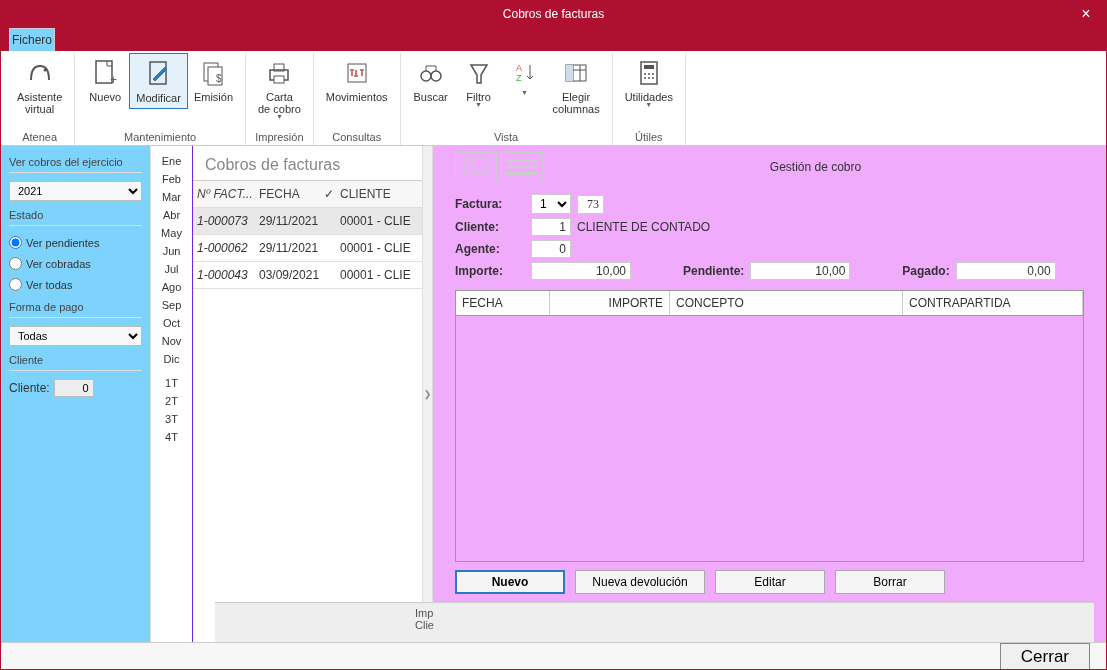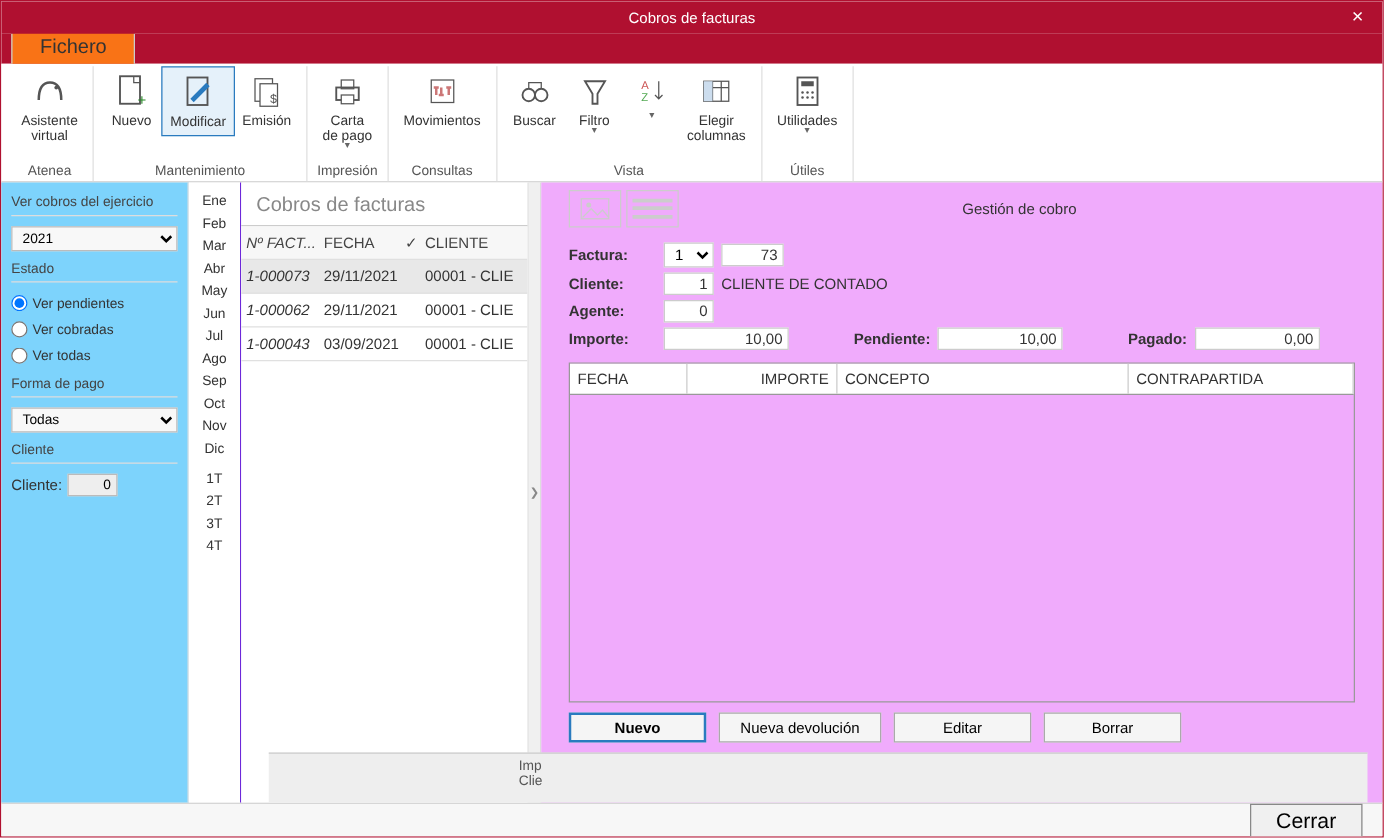--- a/index.html
+++ b/index.html
@@ -1,21 +1,21 @@
 <!DOCTYPE html>
 <html><head>
 <meta charset="utf-8">
 <style>
   * { box-sizing: border-box; margin: 0; padding: 0; font-family: "Segoe UI", Tahoma, sans-serif; }
   body { background: #fff; font-size: 12px; color: #333; width: 1107px; height: 670px; overflow: hidden; border: 1px solid #b01030; }
   .titlebar { background: #b01030; height: 26px; color: #fff; display: flex; align-items: center; justify-content: center; position: relative; }
   .titlebar .close { position: absolute; right: 0; top: 0; width: 40px; height: 26px; display: flex; align-items: center; justify-content: center; font-size: 16px; }
   .titlebar .title { font-size: 12px; }
   .tabbar { background: #b01030; height: 24px; display: flex; align-items: flex-end; padding-left: 8px; }
-  .tabbar .tab { background: #f97316; color: #333; padding: 4px 22px; font-size: 16px; border: 1px solid #ccc; border-bottom: none; }
+  .tabbar .tab { background: #7dd3fc; color: #333; padding: 4px 2px; font-size: 12px; border: 1px solid #ccc; border-bottom: none; }
   .ribbon { background: #fff; border-bottom: 1px solid #ccc; height: 95px; display: flex; padding: 2px 0 0 4px; }
   .ribbon-group { display: flex; flex-direction: column; align-items: center; border-right: 1px solid #e0e0e0; padding: 0 6px 2px 6px; }
   .ribbon-items { display: flex; flex: 1; align-items: flex-start; }
   .ribbon-item { display: flex; flex-direction: column; align-items: center; padding: 4px 6px; cursor: pointer; min-width: 48px; }
   .ribbon-item.selected { border: 1px solid #2a7bbf; background: #e5f1fa; justify-content: space-between; }
   .ribbon-item .icon { width: 32px; height: 32px; display: flex; align-items: center; justify-content: center; margin-bottom: 2px; }
   .ribbon-item .label { font-size: 11px; text-align: center; line-height: 12px; }
   .ribbon-group .group-label { font-size: 11px; color: #555; margin-top: auto; }
   .dropdown-arrow { font-size: 7px; color: #666; margin-top: -2px;}
   .main { display: flex; height: 496px; }
@@ -130,21 +130,21 @@
   <div class="ribbon-group">
     <div class="ribbon-items">
       <div class="ribbon-item">
         <span class="icon">
           <svg width="30" height="30" viewBox="0 0 30 30">
               <rect x="6" y="12" width="18" height="10" fill="none" stroke="#555" stroke-width="1.5"></rect>
               <rect x="10" y="6" width="10" height="7" fill="none" stroke="#555"></rect>
               <rect x="10" y="18" width="10" height="7" fill="#fff" stroke="#555"></rect>
             </svg>
         </span>
-        <span class="label"><span>Carta</span><br><span>de pago</span></span>
+        <span class="label"><span>Carta</span><br><span>de cobro</span></span>
         <span class="dropdown-arrow">▼</span>
       </div>
     </div>
     <span class="group-label">Impresión</span>
   </div>
 
   <div class="ribbon-group">
     <div class="ribbon-items">
       <div class="ribbon-item">
         <span class="icon">
@@ -324,21 +324,21 @@
           <div></div>
           <div></div>
           <div></div>
         </div>
       <div class="detail-title">Gestión de cobro</div>
     </div>
     <div class="form-area">
       <div class="form-row">
         <label>Factura:</label>
         <select class="field" style="width:40px;"><option>1</option></select>
-        <span class="field ro" style="width:50px;">73</span>
+        <span class="field ro" style="width:27px;font-family:Liberation Serif, serif;">73</span>
       </div>
       <div class="form-row">
         <label>Cliente:</label>
         <span class="field ro" style="width:40px;">1</span>
         <span>CLIENTE DE CONTADO</span>
       </div>
       <div class="form-row">
         <label>Agente:</label>
         <span class="field ro" style="width:40px;">0</span>
       </div>

